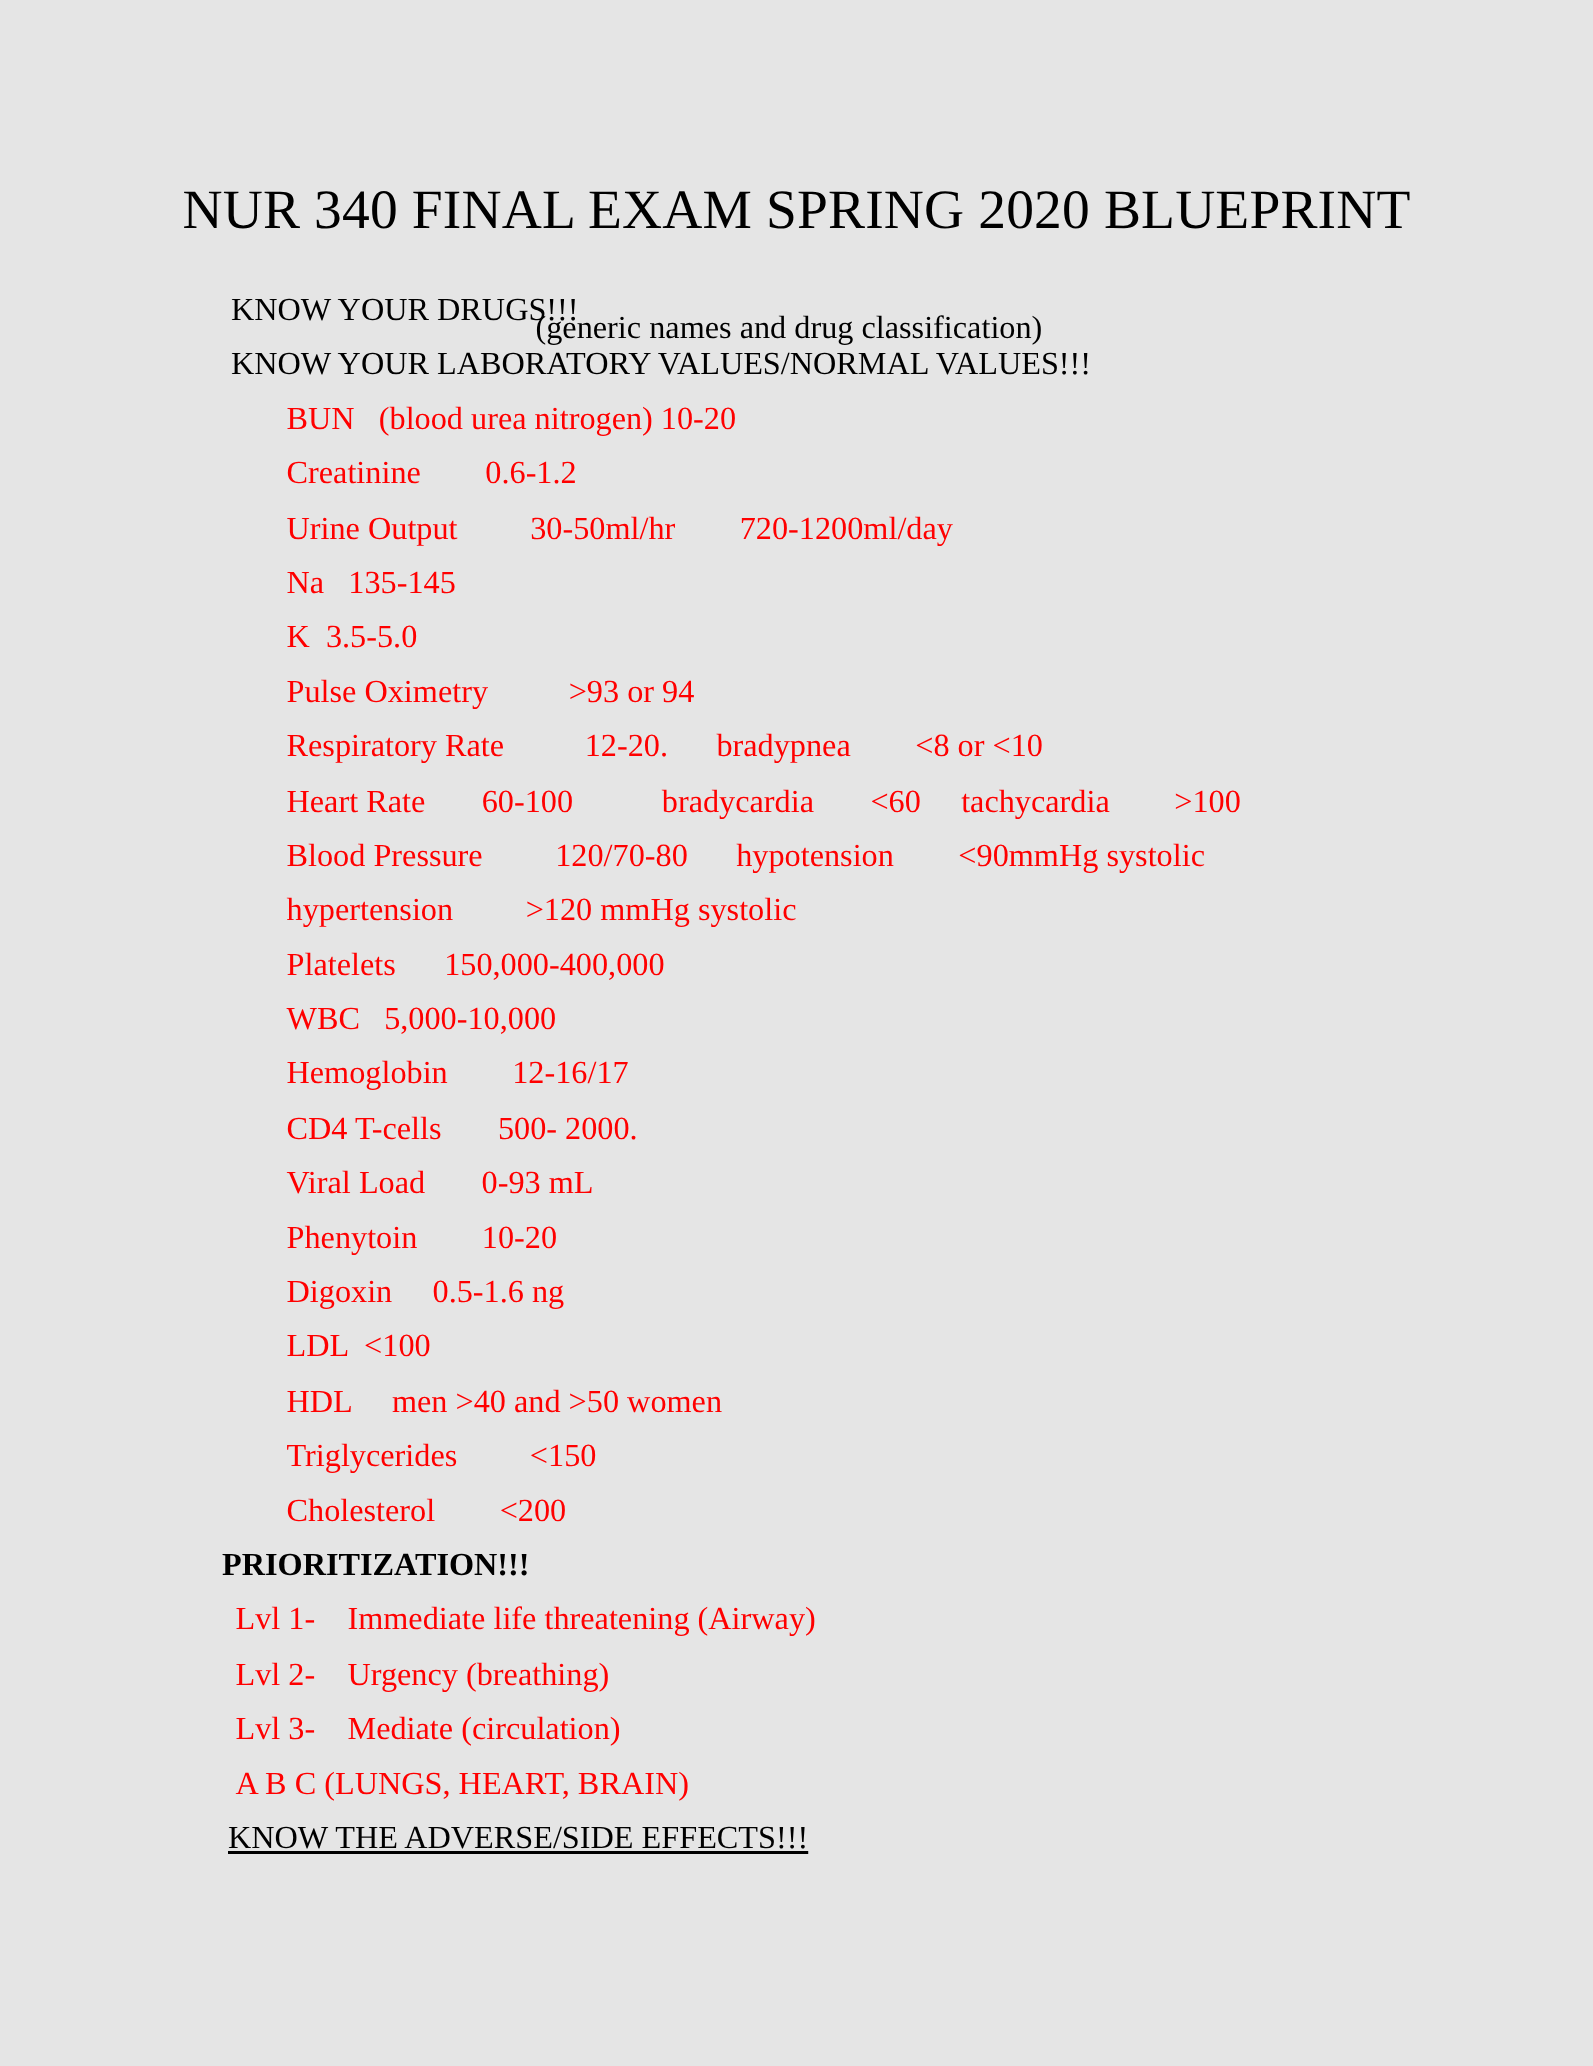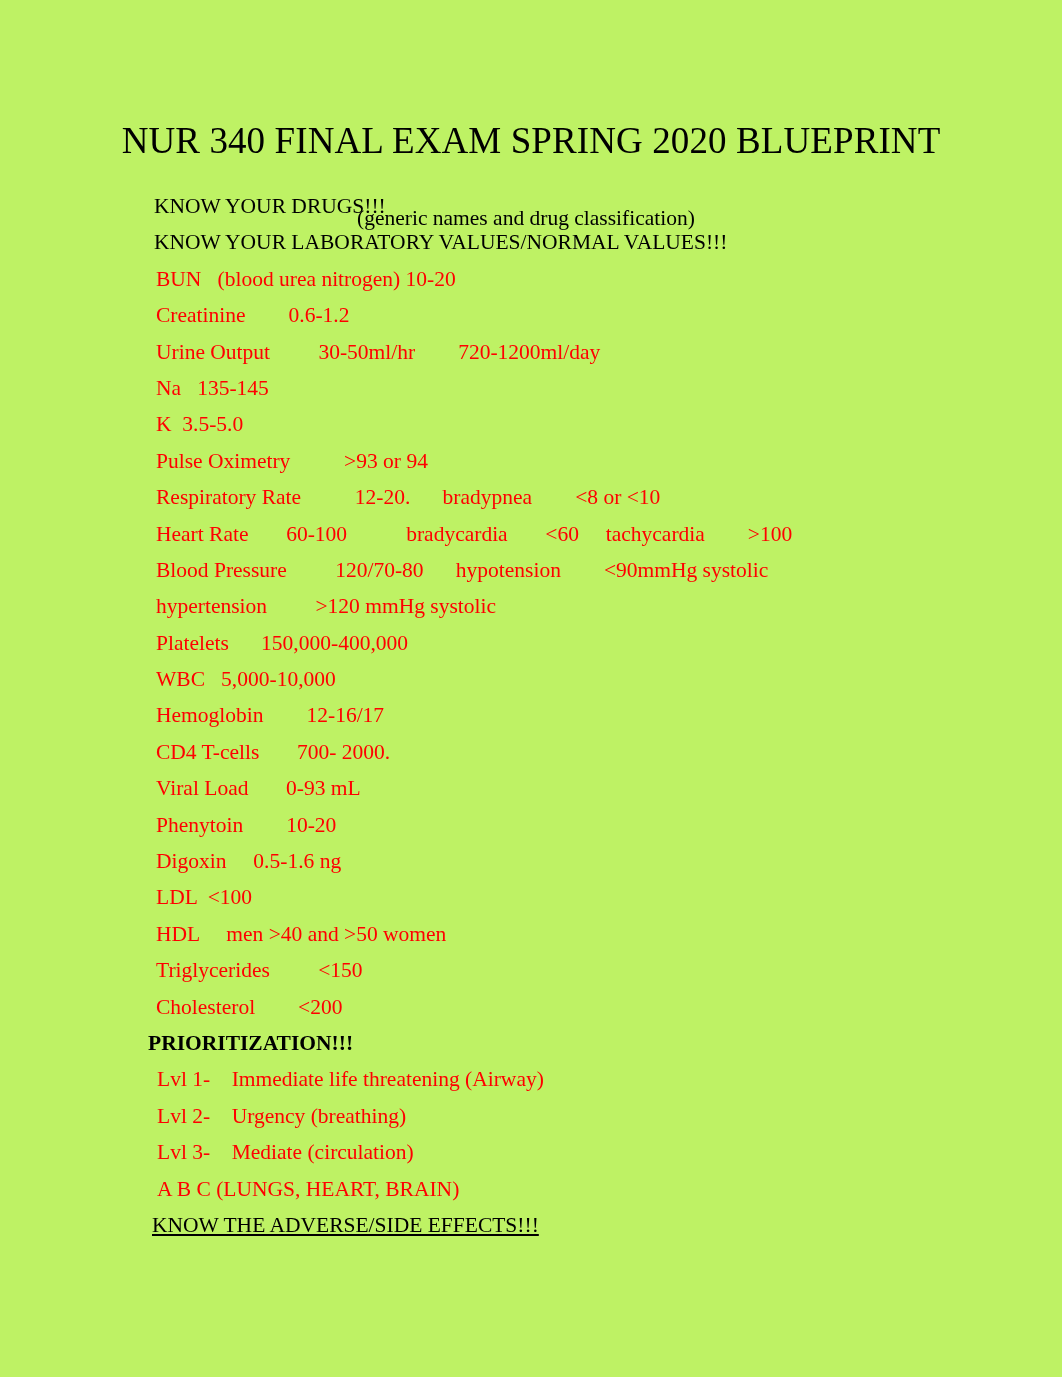--- a/index.html
+++ b/index.html
@@ -13,21 +13,21 @@
     height: 1377px;
     position: relative;
     font-family: "Liberation Serif", "DejaVu Serif", serif;
     color: #000000;
     overflow: hidden;
   }
 
   .page {
     position: absolute;
     inset: 0;
-    background: #bef264;
+    background: #e5e5e5;
   }
 
   
   .doc-title {
     position: absolute;
     left: 0;
     right: 0;
     top: 118px;
     text-align: center;
     font-size: 37px;
@@ -56,21 +56,21 @@
   .line .txt {
     display: inline-block;
     white-space: pre;
   }
 
   .black  { color: #000000; }
   .red    { color: #ff0000; }
 
   
   .ind-a { padding-left: 154px; }   
-  .ind-b { padding-left: 156px; }   
+  .ind-b { padding-left: 156px; margin-left: 35px; }   
   .ind-c { padding-left: 148px; font-weight: bold; }   
   .ind-d { padding-left: 157px; }   
   .ind-e { padding-left: 152px; text-decoration: underline; }   
 
   
   .line-drugs { position: relative; }
   .line-drugs .run-1 {
     position: absolute;
     left: 154px;
     top: 0;
@@ -106,21 +106,21 @@
     <div class="line"><span class="txt red ind-b">Na   135-145</span></div>
     <div class="line"><span class="txt red ind-b">K  3.5-5.0</span></div>
     <div class="line"><span class="txt red ind-b">Pulse Oximetry          &gt;93 or 94</span></div>
     <div class="line"><span class="txt red ind-b">Respiratory Rate          12-20.      bradypnea        &lt;8 or &lt;10</span></div>
     <div class="line"><span class="txt red ind-b">Heart Rate       60-100           bradycardia       &lt;60     tachycardia        &gt;100</span></div>
     <div class="line"><span class="txt red ind-b">Blood Pressure         120/70-80      hypotension        &lt;90mmHg systolic</span></div>
     <div class="line"><span class="txt red ind-b">hypertension         &gt;120 mmHg systolic</span></div>
     <div class="line"><span class="txt red ind-b">Platelets      150,000-400,000</span></div>
     <div class="line"><span class="txt red ind-b">WBC   5,000-10,000</span></div>
     <div class="line"><span class="txt red ind-b">Hemoglobin        12-16/17</span></div>
-    <div class="line"><span class="txt red ind-b">CD4 T-cells       700- 2000.</span></div>
+    <div class="line"><span class="txt red ind-b">CD4 T-cells       500- 2000.</span></div>
     <div class="line"><span class="txt red ind-b">Viral Load       0-93 mL</span></div>
     <div class="line"><span class="txt red ind-b">Phenytoin        10-20</span></div>
     <div class="line"><span class="txt red ind-b">Digoxin     0.5-1.6 ng</span></div>
     <div class="line"><span class="txt red ind-b">LDL  &lt;100</span></div>
     <div class="line"><span class="txt red ind-b">HDL     men &gt;40 and &gt;50 women</span></div>
     <div class="line"><span class="txt red ind-b">Triglycerides         &lt;150</span></div>
     <div class="line"><span class="txt red ind-b">Cholesterol        &lt;200</span></div>
 
     <div class="line">
       <span class="txt black ind-c">PRIORITIZATION!!!</span>

